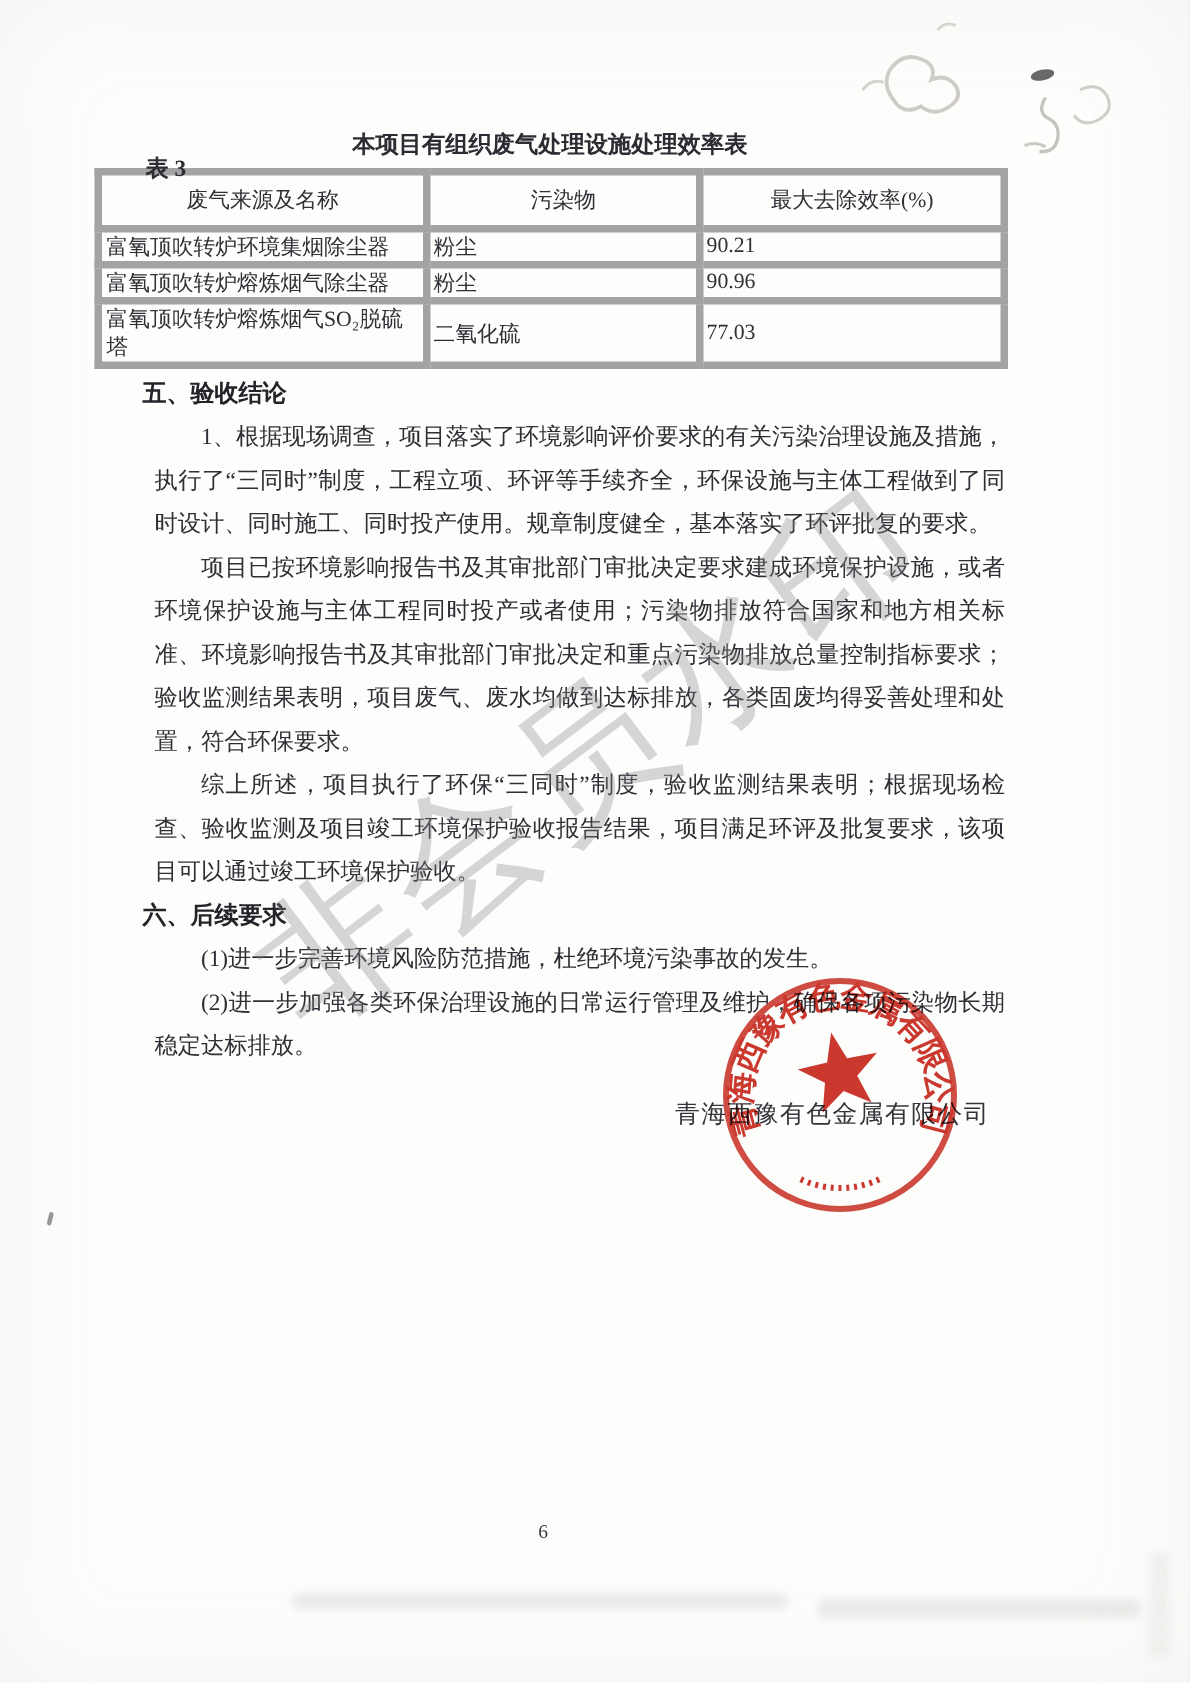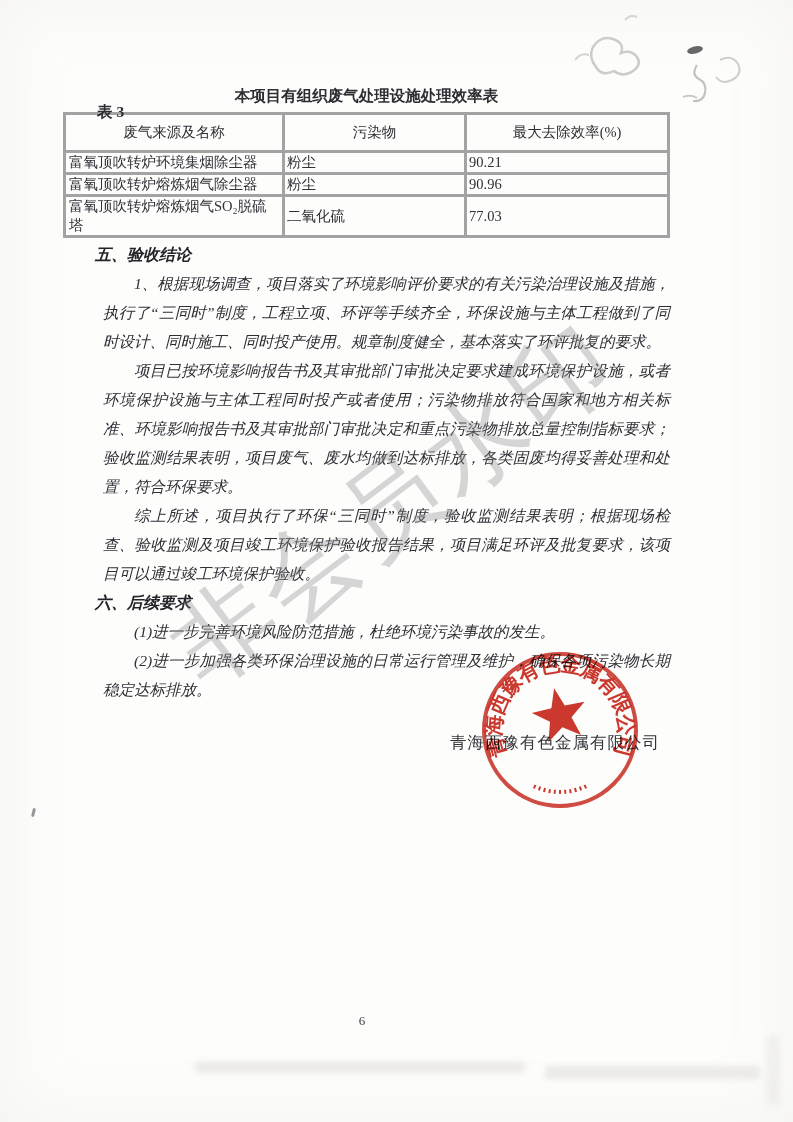--- a/index.html
+++ b/index.html
@@ -12,29 +12,29 @@
   }
   .doc { position:absolute; left:63px; top:86px; width:607px; }
 
   
   .caption { position:relative; height:26px; font-size:15.5px; font-weight:bold; color:#2c2d33; }
   .caption .lbl { position:absolute; left:34px; top:0;margin-top:16px; }
   .caption .ttl { position:absolute; left:0; right:0; text-align:center; }
 
   
   table { width:604px; border-collapse:collapse; table-layout:fixed; }
-  table, th, td { border:3px solid #a3a3a3; }
+  table, th, td { border:5px solid #a3a3a3; }
   table { border:2px solid #434348; }
   th { height:38px; font-weight:normal; font-size:14.5px; color:#2f3036; text-align:center; }
   td { height:21px; font-size:14.5px; color:#2f3036; text-align:left; padding:0 2px; }
   td.src { text-align:left; padding-left:3px; }
 
   
   .bodytext { margin-top:2px; width:607px; font-size:15.5px; line-height:29px;
-              color:#2e2f35; text-align:justify; text-justify:inter-ideograph;font-style:italic; }
+              color:#2e2f35; text-align:justify; text-justify:inter-ideograph; }
   .bodytext h3 { font-size:16px; line-height:29px; font-weight:bold; color:#232429; padding-left:2em; }
   .bodytext p  { text-indent:2em;margin-left:40px; }
 
   
   .signature { position:absolute; top:726px; right:133px; z-index:4; text-align:right;
                font-size:16.5px; color:#33343a; line-height:33px; }
   .signature .co { letter-spacing:1px; }
   .signature .dt { letter-spacing:2.5px; }
 
   

